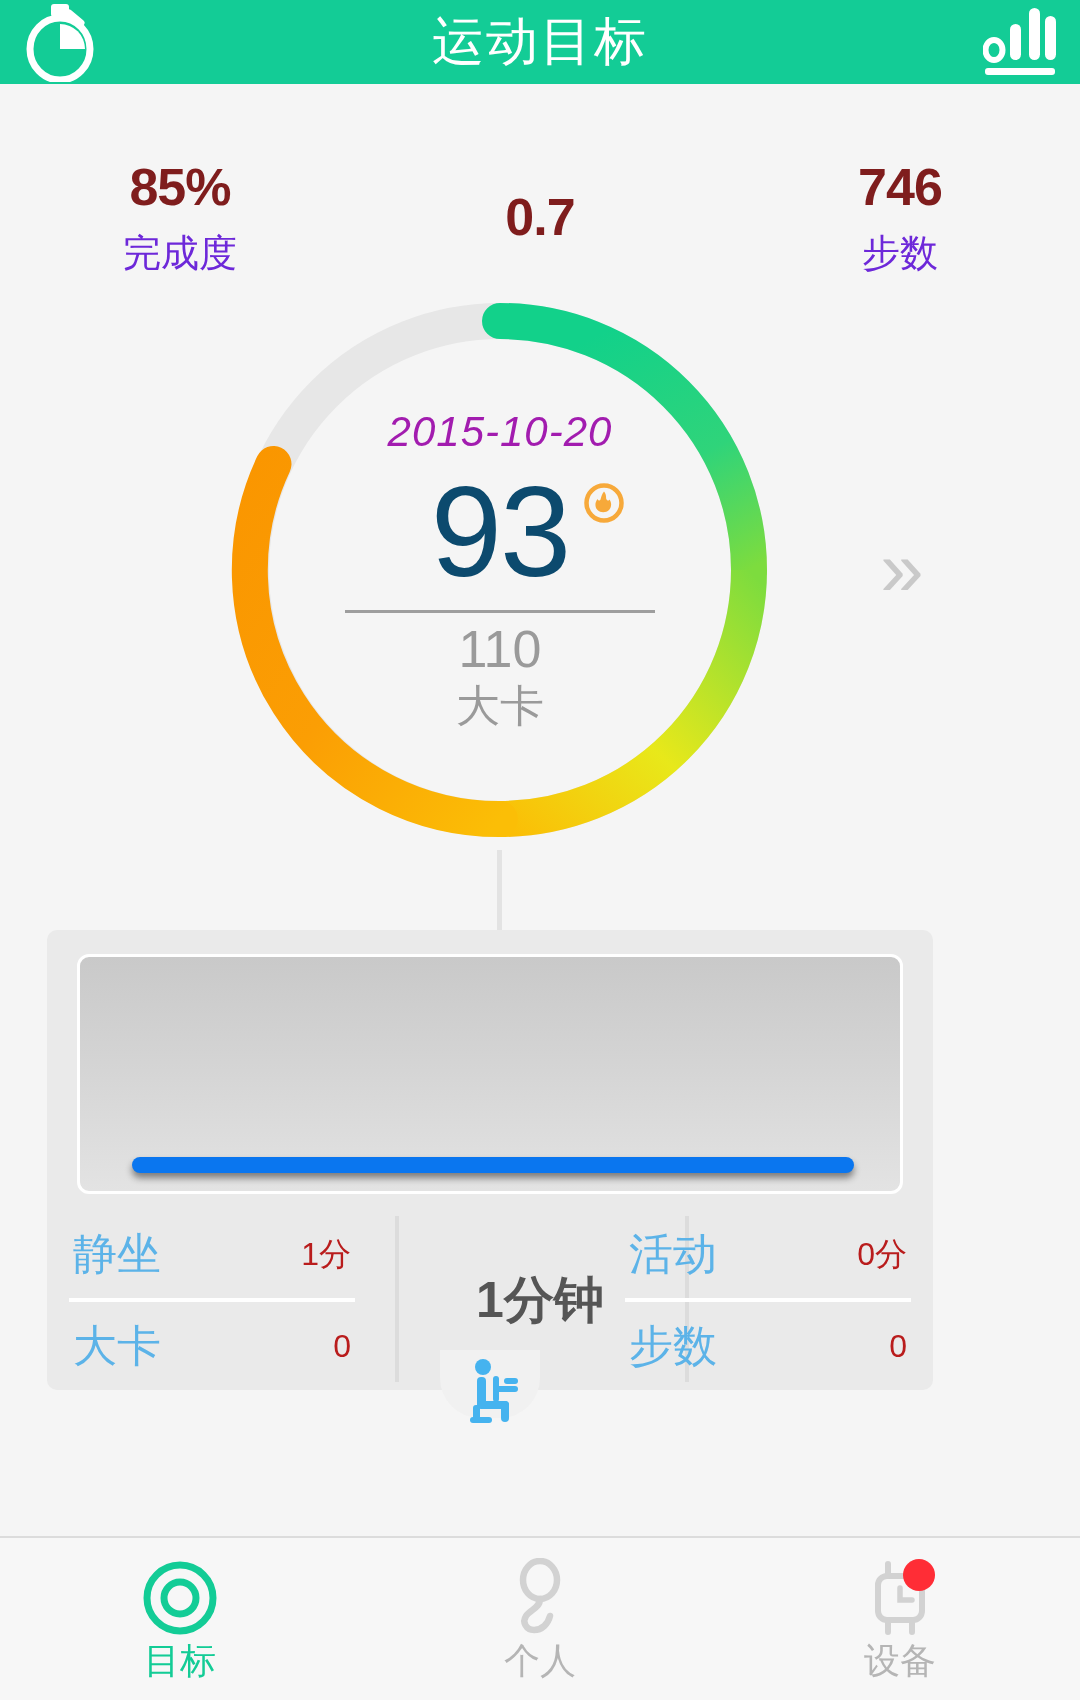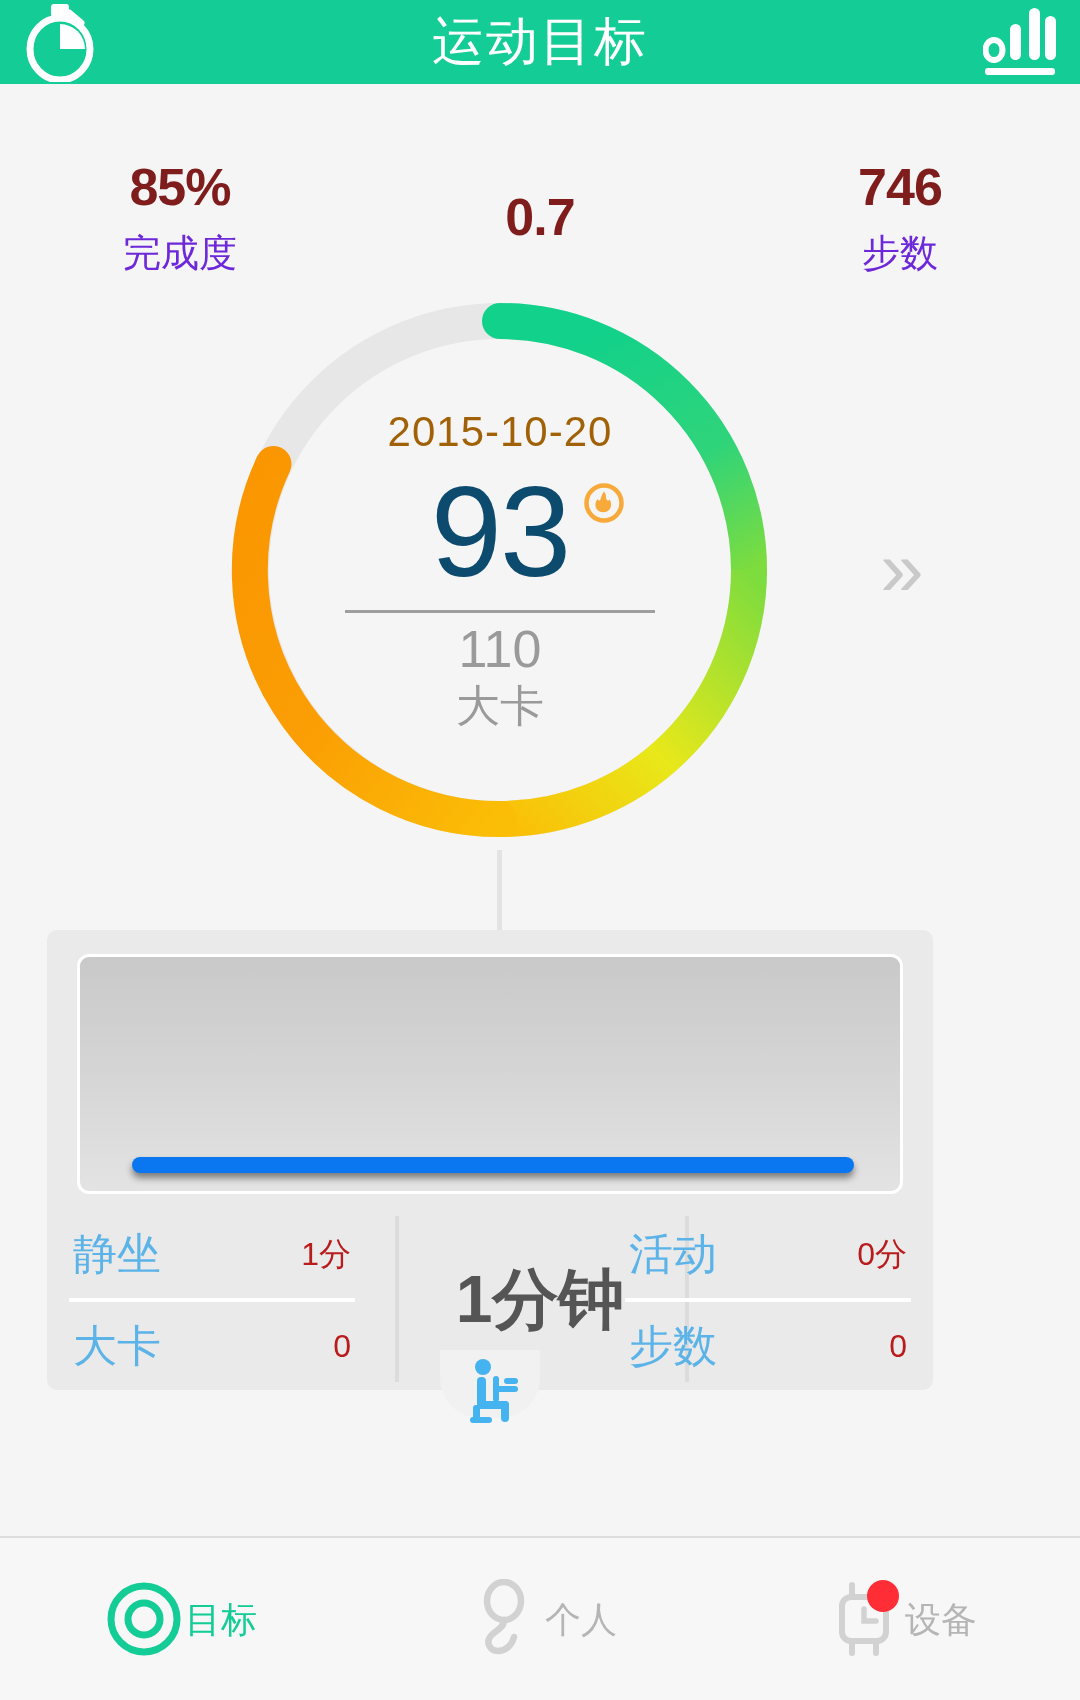--- a/index.html
+++ b/index.html
@@ -34,21 +34,21 @@
 
   
   .ring-wrap {
     position:absolute; left:215px; top:285px; width:570px; height:570px;
   }
   .ring-svg { position:absolute; left:0; top:0; }
   .ring-center {
     position:absolute; left:0; top:0; width:570px; height:570px;
     display:flex; flex-direction:column; align-items:center; justify-content:center;
   }
-  .ring-date { font-size:42px; color:#a16207; letter-spacing:1px; margin-bottom:12px; }
+  .ring-date { font-size:42px; color:#a21caf; letter-spacing:1px; margin-bottom:12px;font-style:italic; }
   .ring-big-row { position:relative; display:flex; align-items:flex-start; }
   .ring-big { font-size:128px; color:#0c4a6e; font-weight:400; line-height:1.0; letter-spacing:-2px; }
   .flame-badge {
     position:absolute; right:-56px; top:14px;
     width:42px; height:42px;
   }
   .ring-divider { width:310px; height:3px; background:#9e9e9e; margin:14px 0 8px 0; }
   .ring-sub { font-size:52px; color:#9a9a9a; line-height:1.1; }
   .ring-unit { font-size:44px; color:#9a9a9a; line-height:1.2; margin-top:2px; }
 
@@ -92,39 +92,39 @@
   .grow-val { font-size:32px; color:#b91c1c; font-weight:400; line-height:1; }
   .grow-sep { height:4px; background:#ffffff; width:100%; }
 
   .vsep { position:absolute; top:6px; width:4px; height:166px; background:#dcdcdc; }
   .vsep.l { left:348px; }
   .vsep.r { left:638px; }
 
   .center-min {
     position:absolute; left:348px; top:0; width:290px; height:180px;
     display:flex; align-items:center; justify-content:center;
-    font-size:66px; color:#555555; font-weight:700;
+    font-size:50px; color:#555555; font-weight:700;
   }
 
   
   .sit-tab {
     position:absolute; left:440px; top:1350px; width:100px; height:68px;
     background:#f1f1f1; border-radius:0 0 40px 40px;
     display:flex; align-items:flex-start; justify-content:center;
   }
   .sit-icon { position:absolute; left:462px; top:1358px; width:66px; height:66px; }
 
   
   .nav {
     position:absolute; left:0; bottom:0; width:1080px; height:164px;
     background:#f7f7f7; border-top:2px solid #dcdcdc;
     display:flex;
   }
   .nav-item {
-    flex:1; display:flex; flex-direction:row; align-items:center; justify-content:center;
+    flex:1; display:flex; flex-direction:column; align-items:center; justify-content:center;
     position:relative;
   }
   .nav-icon { width:82px; height:82px; display:flex; align-items:center; justify-content:center; position:relative; }
   .nav-lbl { font-size:36px; color:#b5b5b5; margin-top:2px; line-height:1.1; }
   .nav-item.active .nav-lbl { color:#13cc96; }
   .nav-dot {
     position:absolute; right:6px; top:2px; width:32px; height:32px;
     border-radius:50%; background:#ff2d36;
   }
 </style>

